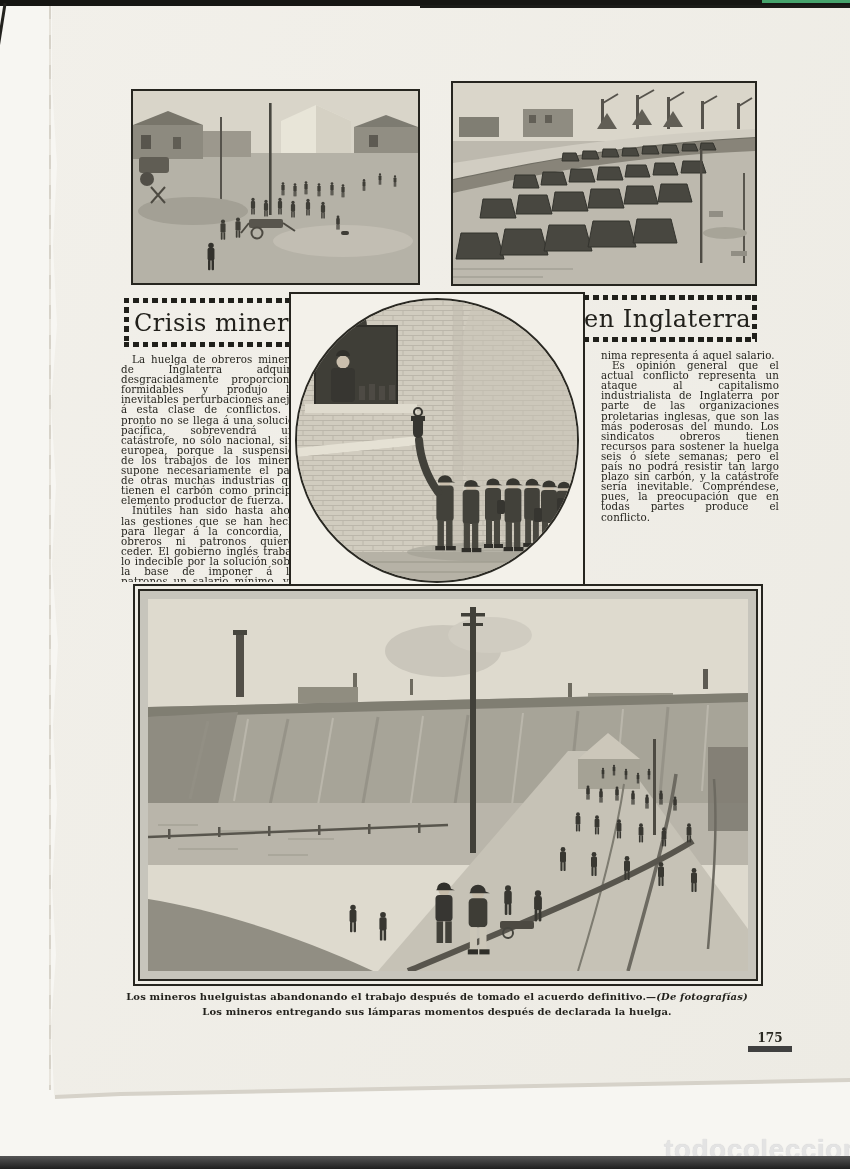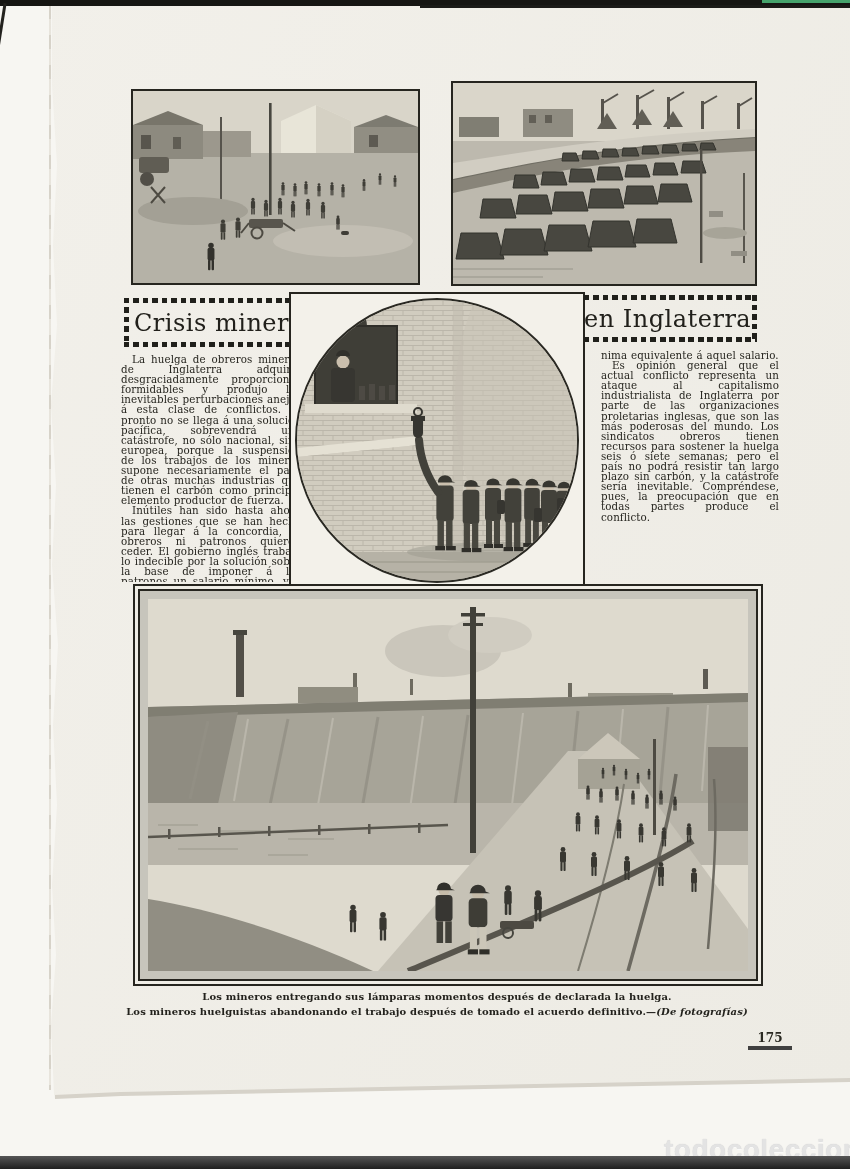--- a/index.html
+++ b/index.html
@@ -60,21 +60,21 @@
   .big-inner{border:2px solid #26251f;box-sizing:border-box;background:#c7c5bc;padding:8px;width:100%;height:100%;}
   .big-inner svg{display:block;filter:sepia(.06) contrast(.97);}
   
   .caption{left:67px;top:991px;width:740px;text-align:center;color:#23221d;}
   .cap-line{font-size:10px;font-weight:bold;line-height:11px;margin-bottom:4px;letter-spacing:.15px;}
   .cap-credit{font-style:italic;}
   
   .page-num{
     left:748px;top:1031px;width:44px;text-align:center;
     font-size:12px;font-weight:bold;color:#2a2922;
-    border-bottom:4px solid #404040;padding-bottom:1px;box-sizing:border-box;
+    border-bottom:6px solid #404040;padding-bottom:1px;box-sizing:border-box;
   }
   
   .watermark{
     left:664px;top:1134px;font-family:"Liberation Sans","DejaVu Sans",sans-serif;
     font-weight:bold;font-size:28px;color:#e3e3e3;letter-spacing:.5px;
     text-shadow:0 0 1px #c9c9c9, 0 1px 0 #ffffff;
   }
   .bottom-bar{left:0;top:1156px;width:850px;height:13px;
     background:linear-gradient(#565656,#1f1f1f);}
 </style>
@@ -285,21 +285,21 @@
 </div>
 
 <div class="abs title-box" style="left:584px;top:295px;width:173px;height:47px;">
   <div class="dash-h" style="top:0;"></div>
   <div class="dash-h" style="bottom:0;"></div>
   <div class="dash-v" style="right:0;"></div>
   <div class="title-text" style="padding-right:10px;">en Inglaterra</div>
 </div>
 
 <div class="abs col" style="left:601px;top:350px;width:178px;height:226px;">
-  <p class="cont">nima equivalente á aquel salario.</p>
+  <p class="cont">nima representa á aquel salario.</p>
   <p>Es opinión general que el actual conflicto representa un ataque al capitalismo industrialista de Inglaterra por parte de las organizaciones proletarias inglesas, que son las más poderosas del mundo. Los sindicatos obreros tienen recursos para sostener la huelga seis ó siete semanas; pero el país no podrá resistir tan largo plazo sin carbón, y la catástrofe sería inevitable. Compréndese, pues, la preocupación que en todas partes produce el conflicto.</p>
 </div>
 
 <div class="abs big-outer" style="left:133px;top:584px;width:630px;height:402px;">
   <div class="big-inner">
     <svg width="600" height="372" viewBox="0 0 600 372">
       <rect width="600" height="372" fill="#dcdad1"></rect>
       <ellipse cx="295" cy="52" rx="58" ry="26" fill="#c8c6bd"></ellipse>
       <ellipse cx="342" cy="36" rx="42" ry="18" fill="#ceccc3"></ellipse>
       <rect x="88" y="34" width="8" height="64" fill="#4f4d46"></rect>
@@ -399,20 +399,20 @@
         <rect x="-4.8" y="-14" width="4.2" height="14" fill="#3e3d37"></rect>
         <rect x="0.8" y="-14" width="4.2" height="14" fill="#3e3d37"></rect>
       </g>
       <rect x="352" y="322" width="34" height="8" rx="2" fill="#4a4840"></rect>
       <circle cx="360" cy="334" r="5" fill="none" stroke="#44433d" stroke-width="2"></circle>
     </svg>
   </div>
 </div>
 
 <div class="abs caption">
+  <div class="cap-line"><span>Los mineros huelguistas abandonando el trabajo después de tomado el acuerdo definitivo.—</span><span class="cap-credit">(De fotografías)</span></div>
   <div class="cap-line">Los mineros entregando sus lámparas momentos después de declarada la huelga.</div>
-  <div class="cap-line"><span>Los mineros huelguistas abandonando el trabajo después de tomado el acuerdo definitivo.—</span><span class="cap-credit">(De fotografías)</span></div>
 </div>
 
 <div class="abs page-num">175</div>
 
 <div class="abs watermark">todocoleccion</div>
 <div class="abs bottom-bar"></div>
 
 </body></html>

